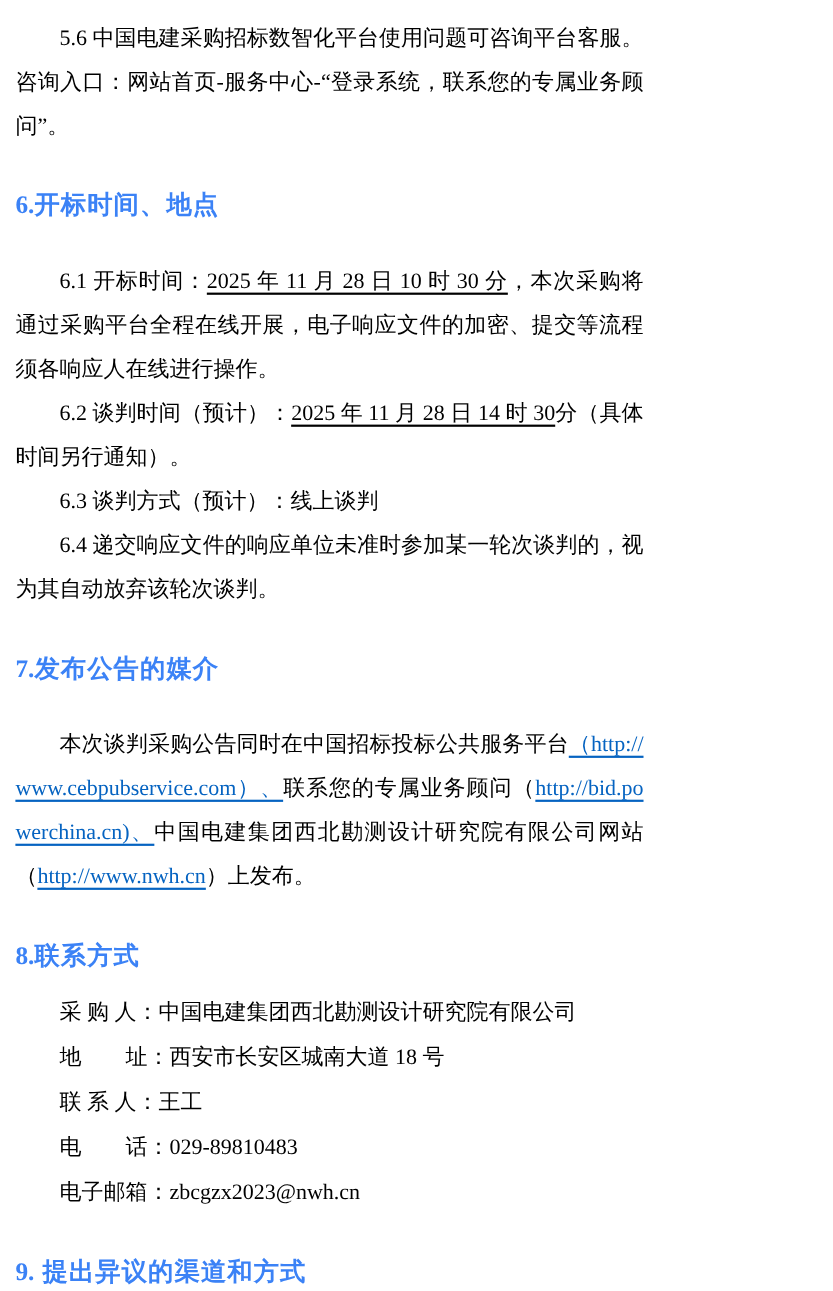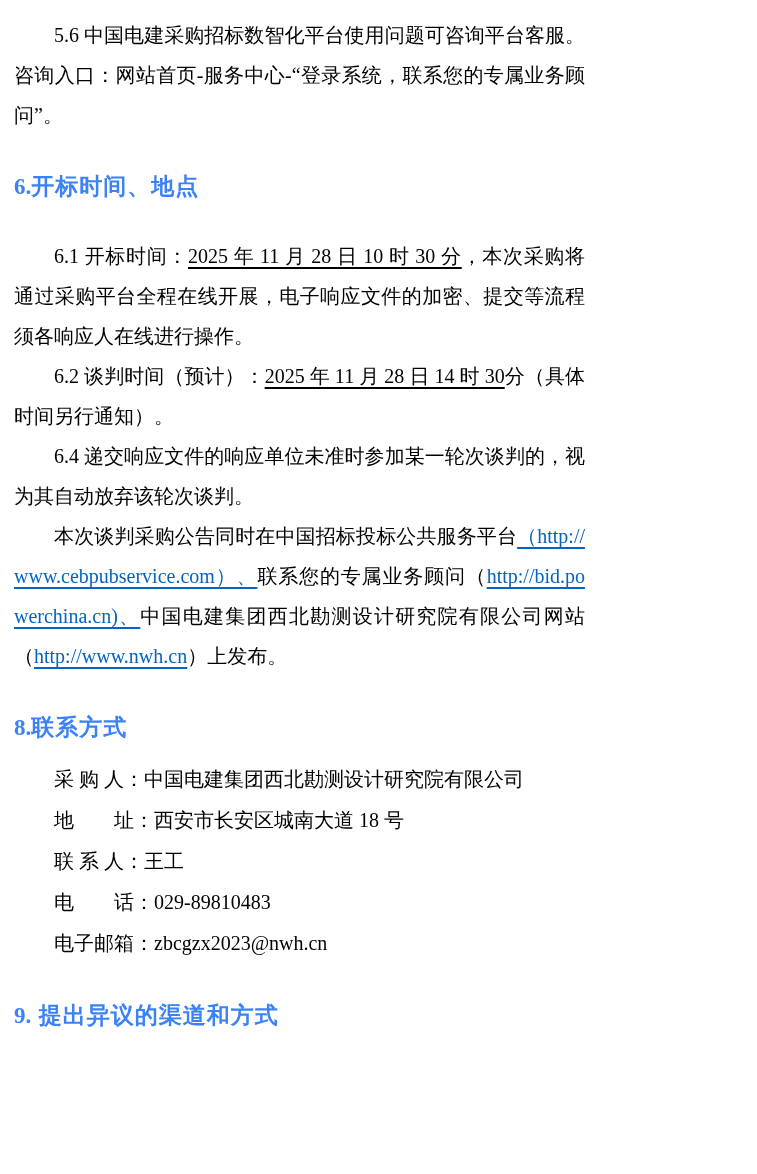--- a/index.html
+++ b/index.html
@@ -88,24 +88,30 @@
     </h2>
 
     <div>
       <p class="body">
         <span>6.1 开标时间：</span><span class="u">2025 年 11 月 28 日 10 时 30 分</span><span>，本次采购将通过采购平台全程在线开展，电子响应文件的加密、提交等流程须各响应人在线进行操作。</span>
       </p>
       <p class="body">
         <span>6.2 谈判时间（预计）：</span><span class="u">2025 年 11 月 28 日 14 时 30</span><span>分（具体时间另行通知）。</span>
       </p>
       <p class="body">
+        <span>6.3 谈判方式（预计）：线上谈判</span>
+      </p>
+      <p class="body">
         <span>6.4 递交响应文件的响应单位未准时参加某一轮次谈判的，视为其自动放弃该轮次谈判。</span>
       </p>
     </div>
 
+    <h2 class="hd">
+      <span class="hnum">7.</span><span>发布公告的媒介</span>
+    </h2>
 
     <div>
       <p class="body s7p">
         <span>本次谈判采购公告同时在中国招标投标公共服务平台</span><span class="lnk">（http://www.cebpubservice.com）、</span><span>联系您的专属业务顾问（</span><span class="lnk">http://bid.powerchina.cn)、</span><span>中国电建集团西北勘测设计研究院有限公司网站（</span><span class="lnk">http://www.nwh.cn</span><span>）上发布。</span>
       </p>
     </div>
 
     <h2 class="hd hd-contacts">
       <span class="hnum">8.</span><span>联系方式</span>
     </h2>

